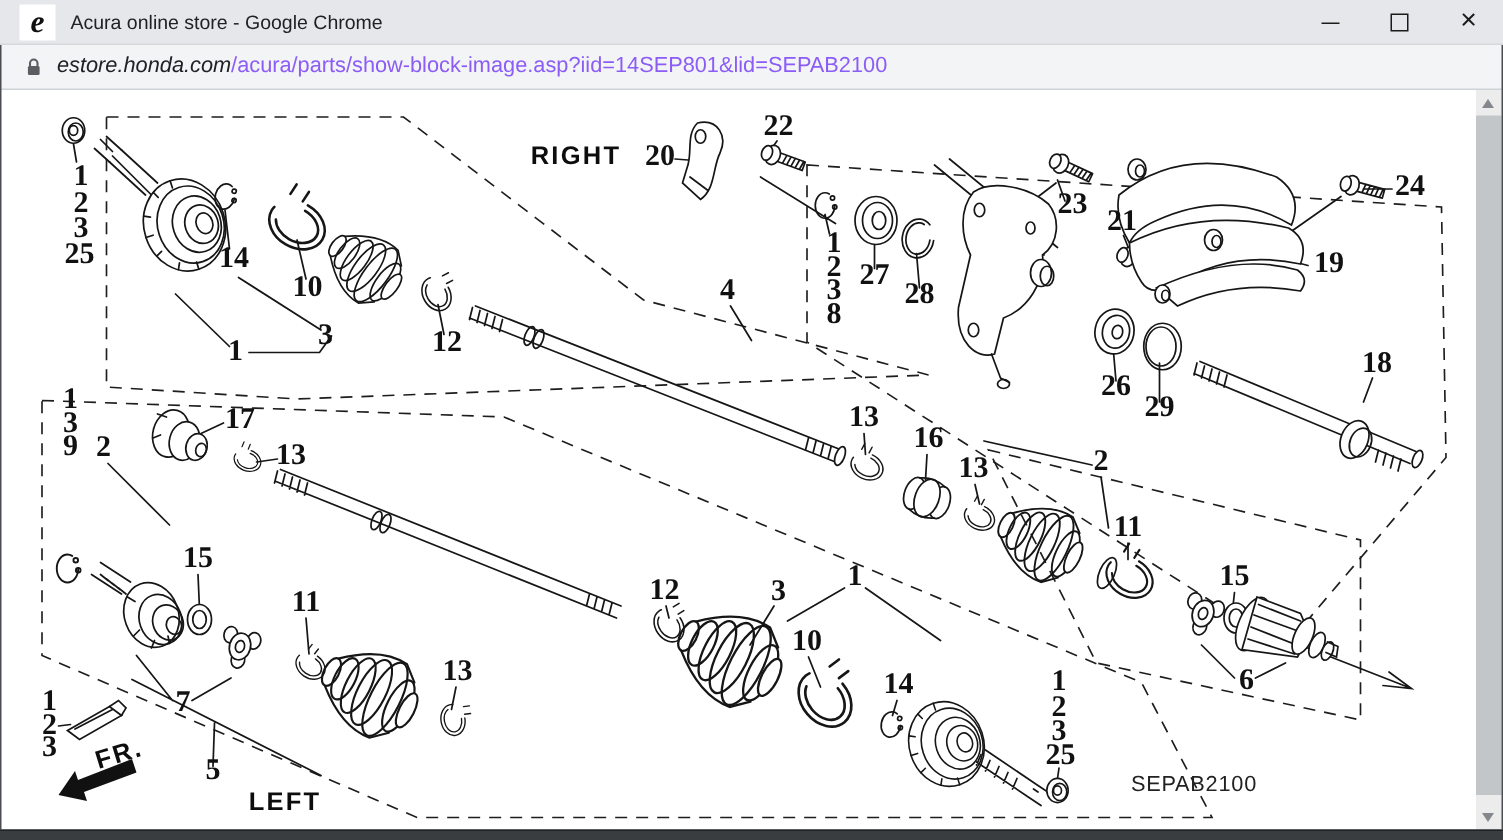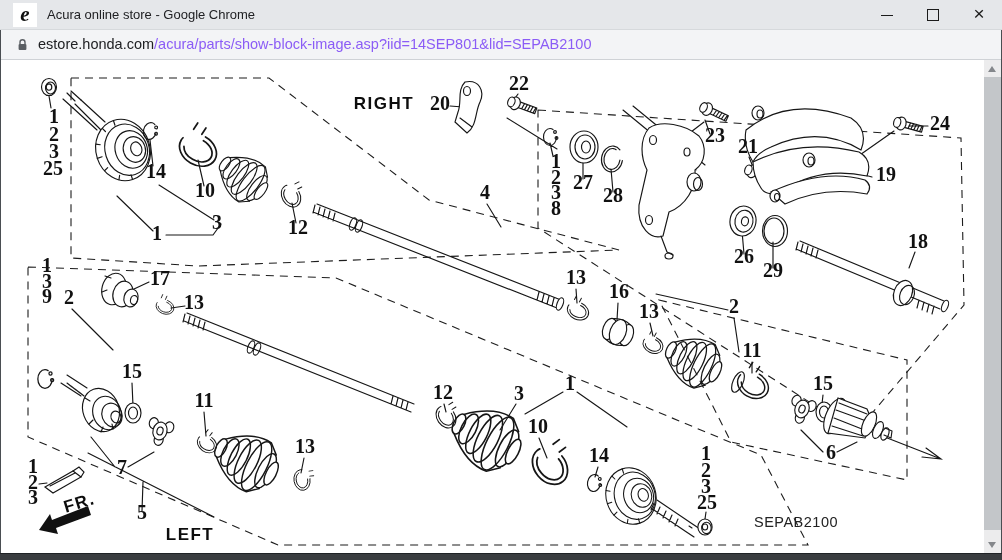--- a/index.html
+++ b/index.html
@@ -12,21 +12,21 @@
   .wtitle{position:absolute;left:47px;top:0;height:14px;line-height:30px;font-size:13px;color:#202124;}
   .winbtn{position:absolute;top:0;width:46px;height:30px;text-align:center;cursor:default;}
   .winbtn.min{right:92px;} .winbtn.max{right:46px;} .winbtn.close{right:0;}
   .min-glyph{position:absolute;left:17px;top:15px;width:12px;height:1px;background:#1b1b1b;}
   .max-glyph{position:absolute;left:17px;top:9px;width:10px;height:10px;border:1.2px solid #1b1b1b;}
   .close-glyph{font-size:19px;color:#1b1b1b;line-height:28px;}
   .urlbar{position:absolute;left:0;top:30px;width:1002px;height:30px;background:#f3f4f6;
           border-bottom:1px solid #cfd2d6;box-sizing:border-box;}
   .lock{position:absolute;left:16px;top:8px;}
   .urltext{position:absolute;left:38px;top:0;height:29px;line-height:29px;font-size:14.5px;white-space:nowrap;}
-  .urldomain{color:#202124;} .urlpath{color:#8b5cf6;}
+  .urldomain{color:#202124;font-style:italic;} .urlpath{color:#8b5cf6;}
   .content{position:absolute;left:0;top:60px;width:1002px;height:493px;background:#fff;}
   .sideborder{position:absolute;top:30px;width:1px;height:523px;background:#4a4e52;}
   .bstrip{position:absolute;left:0;top:553px;width:1002px;height:7px;background:#3a3d40;border-top:1px solid #202326;box-sizing:border-box;}
   .scrollbar{position:absolute;right:1px;top:0;width:17px;height:493px;background:#ececed;}
   .sb-btn{position:absolute;left:0;width:17px;height:17px;background:#ececed;}
   .sb-up{top:0;} .sb-dn{bottom:0;}
   .tri-up{position:absolute;left:4px;top:6px;width:0;height:0;border-left:4.5px solid transparent;
           border-right:4.5px solid transparent;border-bottom:6px solid #84878b;}
   .tri-dn{position:absolute;left:4px;top:6px;width:0;height:0;border-left:4.5px solid transparent;
           border-right:4.5px solid transparent;border-top:6px solid #84878b;}

